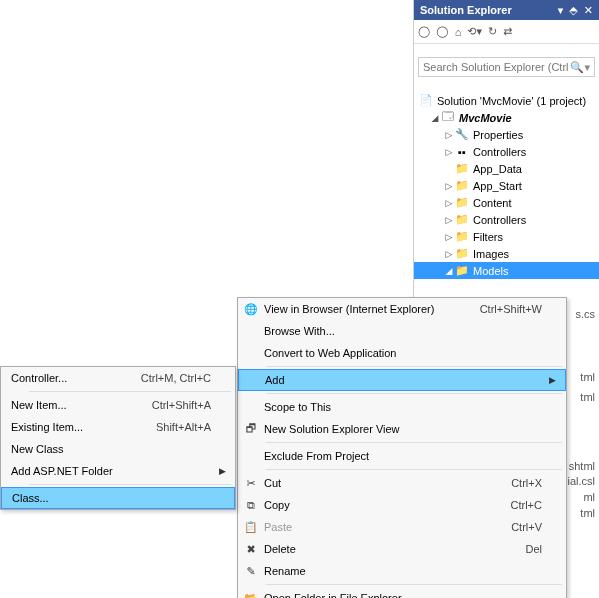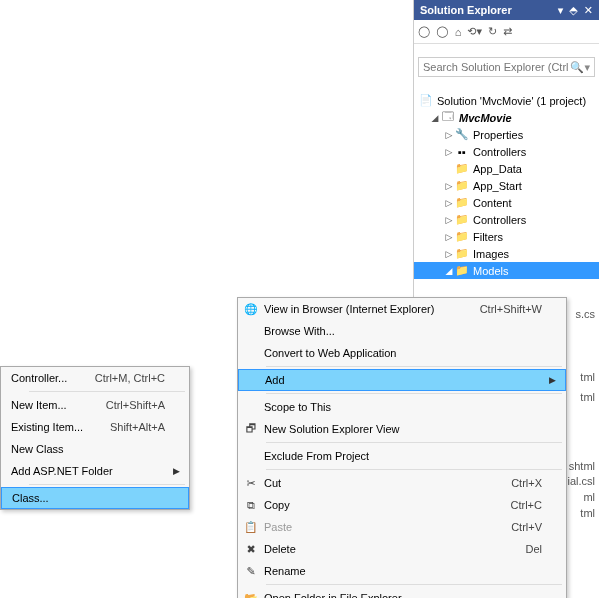--- a/index.html
+++ b/index.html
@@ -20,21 +20,21 @@
 .tree-row.selected .arrow { color: #fff; }
 .tree-row .icon { width: 16px; height: 14px; margin-right: 3px; display: flex; align-items: center; justify-content: center; }
 .indent-0 { padding-left: 4px; }
 .indent-1 { padding-left: 16px; }
 .indent-2 { padding-left: 30px; }
 .bold { font-weight: bold; font-style: italic; }
 .partial-row { padding-left: 44px; color: #555; }
 
 .context-menu { position: absolute; background: #f7f7f7; border: 1px solid #aaa; box-shadow: 2px 2px 4px rgba(0,0,0,0.2); }
 .cm-main { left: 237px; top: 297px; width: 330px; }
-.cm-sub { left: 0px; top: 366px; width: 190px; }
+.cm-sub { left: 0px; top: 366px; width: 236px; }
 .cm-row { display: flex; align-items: center; height: 22px; padding: 0 6px 0 0; cursor: pointer; }
 .cm-row.highlight { background: #7dd3fc; border: 1px solid #3399ff; height: 22px; }
 .cm-row .cm-icon { width: 26px; display: flex; justify-content: center; color: #444; }
 .cm-row .cm-label { flex: 1; }
 .cm-row .cm-shortcut { color: #444; padding-right: 8px; }
 .cm-row .cm-arrow { width: 10px; color: #333; font-size: 9px; }
 .cm-row.disabled { color: #999; }
 .cm-sep { height: 1px; background: #ddd; margin: 2px 4px 2px 28px; }
 .cm-sub .cm-row .cm-icon { width: 6px; }
 .cm-sub .cm-row { padding-left: 4px; }

